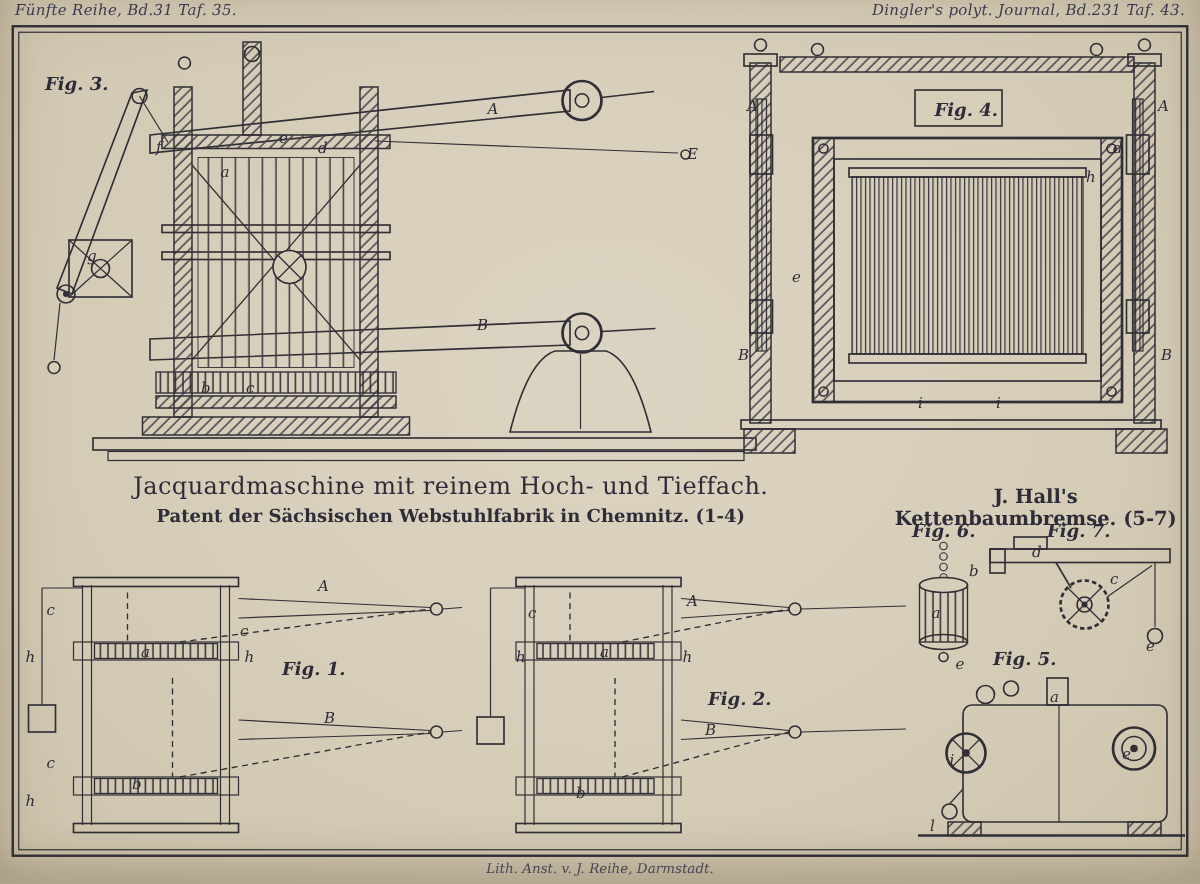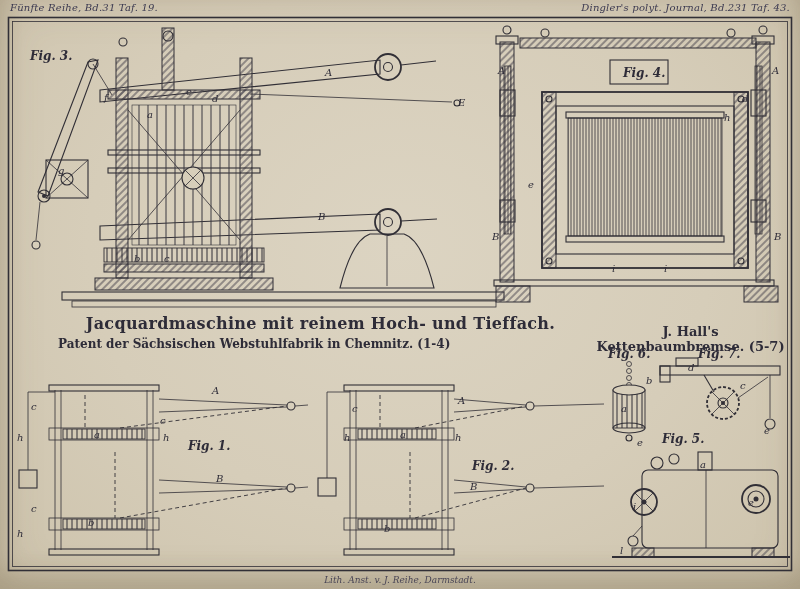--- a/index.html
+++ b/index.html
@@ -6,22 +6,22 @@
   .page{
     position:relative;width:800px;height:589px;overflow:hidden;
     background:radial-gradient(ellipse at 50% 42%, #dcd4c2 0%, #d6cdb9 55%, #cdc3ac 100%);
     box-shadow:inset 0 -16px 22px rgba(96,80,52,.22), inset 0 0 46px rgba(120,100,70,.20);
     font-family:"DejaVu Serif", serif;color:#312f36;
   }
   .hdr{position:absolute;top:2px;font-size:10px;font-style:italic;letter-spacing:.2px;color:#3b3950;}
   .hdr-l{left:10px;} .hdr-r{right:10px;}
   .plate-svg{position:absolute;top:0;left:0;}
   .cap-main{position:absolute;top:314px;left:58px;width:485px;text-align:center;
-    font-weight:bold;font-size:16px;letter-spacing:.3px;color:#2e2c38;margin-left:20px;}
-  .cap-sub{position:absolute;top:337px;left:58px;width:485px;text-align:left;
+    font-weight:normal;font-size:16px;letter-spacing:.3px;color:#2e2c38;}
+  .cap-sub{position:absolute;top:337px;left:58px;width:485px;text-align:center;
     font-weight:bold;font-size:12px;color:#2e2c38;}
   .cap-right{position:absolute;top:324px;left:588px;width:205px;text-align:center;
     font-weight:bold;font-size:13px;color:#2e2c38;}
   .footer{position:absolute;bottom:4px;left:0;width:100%;text-align:center;
     font-size:9px;font-style:italic;color:#4a4656;}
   
   .s{stroke:#312f36;fill:none;stroke-width:1.1;}
   .s0{stroke:#312f36;fill:none;stroke-width:0.8;}
   .s2{stroke:#312f36;fill:none;stroke-width:1.8;}
   .sf{stroke:#312f36;fill:#d7ceba;stroke-width:1.1;}
@@ -32,21 +32,21 @@
   .d{stroke:#312f36;fill:none;stroke-width:0.9;stroke-dasharray:4 3;}
   .dot{fill:#312f36;stroke:none;}
   .figlabel{font:italic bold 12px "DejaVu Serif",serif;fill:#2e2c38;}
   .ann{font:italic 10px "DejaVu Serif",serif;fill:#2e2c38;}
 </style>
 </head>
 <body>
 
 <div class="page">
 
-  <span class="hdr hdr-l">Fünfte Reihe, Bd.31 Taf. 19.</span>
+  <span class="hdr hdr-l">Fünfte Reihe, Bd.31 Taf. 35.</span>
   <span class="hdr hdr-r">Dingler's polyt. Journal, Bd.231 Taf. 43.</span>
 
   <svg id="plate-svg" class="plate-svg" width="800" height="589" viewBox="0 0 800 589">
     <defs>
       <pattern id="hatch" width="5" height="5" patternUnits="userSpaceOnUse" patternTransform="rotate(45)">
         <line x1="2" y1="0" x2="2" y2="5" stroke="#47444e" stroke-width="1"></line>
       </pattern>
       <pattern id="warp" width="3" height="4" patternUnits="userSpaceOnUse">
         <line x1="1" y1="0" x2="1" y2="4" stroke="#2f2d35" stroke-width="0.8"></line>
       </pattern>

